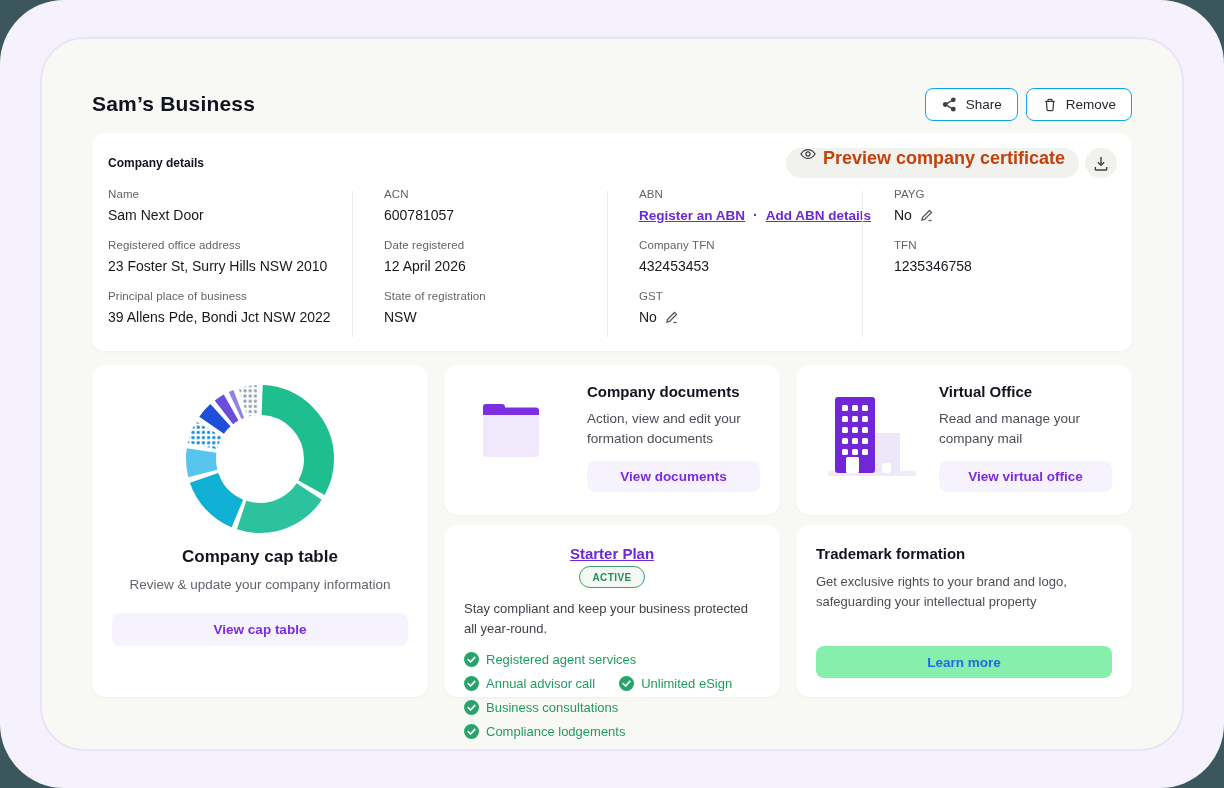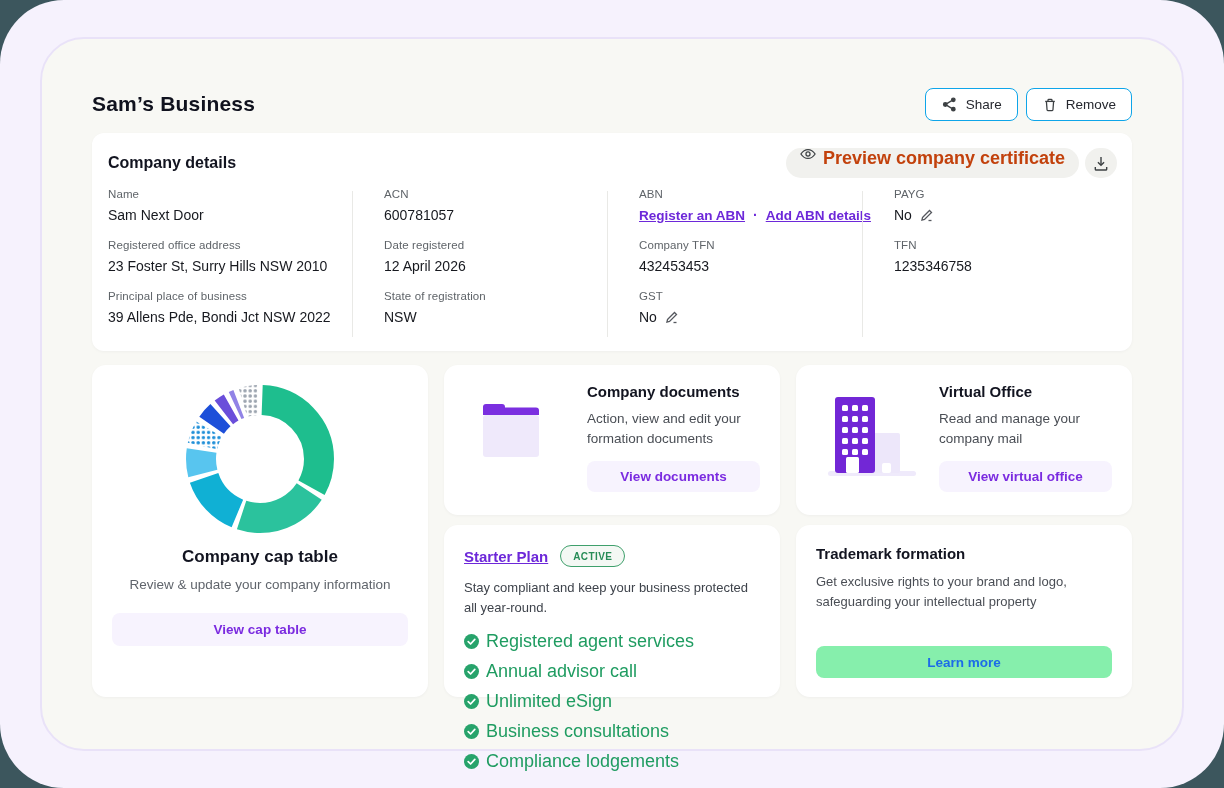--- a/index.html
+++ b/index.html
@@ -33,21 +33,21 @@
     display:flex; align-items:center; gap:8px;
     background:#FFFFFF; border:1px solid #0ea5e9; border-radius:8px;
     height:33px; padding:0 15px;
     font-size:13.5px; font-weight:500; color:#26282F; cursor:pointer;
   }
   .card { position:absolute; background:#FFFFFF; border-radius:14px; box-shadow:0 1px 3px rgba(20,20,40,.04); }
 
   
   .details-card { left:92px; top:133px; width:1040px; height:218px; border-radius:12px; }
   .details-head { display:flex; justify-content:space-between; align-items:center; padding:15px 15px 0 16px; }
-  .details-title { font-size:16px; font-weight:700; color:#121420; }
+  .details-title { font-size:12px; font-weight:700; color:#121420; }
   .details-head-right { display:flex; gap:6px; align-items:center; }
   .pill-btn {
     display:flex; align-items:flex-start; gap:7px;
     background:#F1F1EE; border:none; border-radius:16px; height:30px; padding:0 14px;
     font-size:18px; font-weight:600; color:#c2410c; cursor:pointer;
   }
   .pill-icon-btn {
     display:flex; align-items:center; justify-content:center;
     background:#F1F1EE; border:none; border-radius:16px; height:30px; width:32px; cursor:pointer;
   }
@@ -81,30 +81,30 @@
   .doc-card { left:444px; top:365px; width:336px; height:150px; }
   .vo-card { left:796px; top:365px; width:336px; height:150px; }
   .feature-icon { position:absolute; left:32px; top:32px; }
   .feature-body { position:absolute; left:143px; top:18px; right:20px; }
   .feature-title { font-size:15px; font-weight:700; color:#121420; margin-bottom:9px; }
   .feature-desc { font-size:13.5px; color:#4A4E55; line-height:20px; margin-bottom:12px; }
   .btn-soft-purple.inline { position:static; display:block; width:100%; height:31px; }
 
   
   .plan-card { left:444px; top:525px; width:336px; height:172px; padding:20px; }
-  .plan-head { display:flex; align-items:center; gap:12px; margin-bottom:11px; }
+  .plan-head { display:flex; align-items:center; gap:4px; margin-bottom:11px;flex-direction:column; }
   .plan-link { font-size:15px; font-weight:700; color:#6D28D9; text-decoration:underline; cursor:pointer; }
   .plan-badge {
     display:inline-flex; align-items:center; height:22px; padding:0 12px;
     border:1px solid #3FA06C; border-radius:12px; background:#F4F8F4;
     font-size:10px; font-weight:700; color:#278C57; letter-spacing:.4px;
   }
   .plan-desc { font-size:13px; color:#3E434B; line-height:20px; margin-bottom:13px; max-width:300px; }
   .plan-features { list-style:none; display:flex; flex-wrap:wrap; column-gap:24px; row-gap:9px; }
-  .plan-feature { display:flex; align-items:center; gap:7px; font-size:18px; font-weight:500; color:#1F9C61; }
+  .plan-feature { display:flex; align-items:center; gap:7px; font-size:13px; font-weight:500; color:#1F9C61; }
 
   
   .tm-card { left:796px; top:525px; width:336px; height:172px; padding:20px; }
   .tm-title { font-size:15px; font-weight:700; color:#121420; margin-bottom:10px; }
   .tm-desc { font-size:13px; color:#4A4E55; line-height:20px; max-width:290px; }
   .btn-soft-blue {
     position:absolute; left:20px; right:20px; bottom:19px; height:32px;
     background:#86efac; border:none; border-radius:8px;
     font-family:"Liberation Sans", sans-serif;
     font-size:13.5px; font-weight:700; color:#1C6CE8; cursor:pointer;

